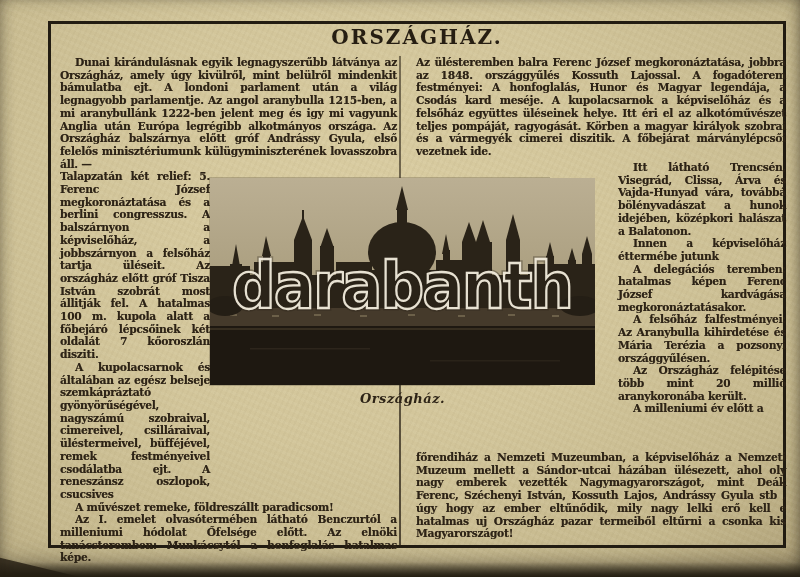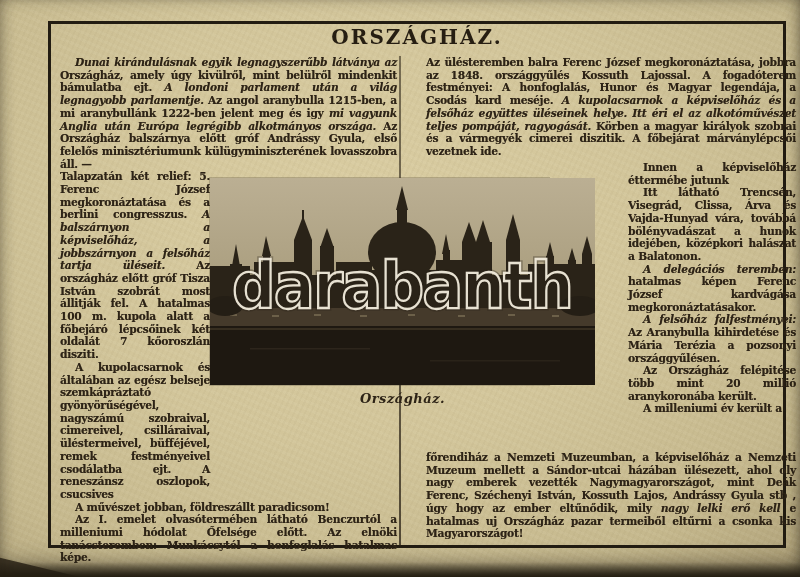--- a/index.html
+++ b/index.html
@@ -38,29 +38,29 @@
     position:absolute;left:48px;top:25px;width:738px;margin:0;z-index:3;
     text-align:center;font-size:20px;font-weight:bold;letter-spacing:2px;
     color:#261e12;
   }
   .col{
     position:absolute;top:56px;z-index:3;
     color:#2d2316;font-size:10.6px;line-height:12.7px;font-weight:bold;
     letter-spacing:-0.2px;
   }
   .col-left{left:60px;width:337px;}
-  .col-right{left:426px;width:370px;}
+  .col-right{left:416px;width:370px;}
   .region{display:block;}
   .col-left .r-top{min-height:108px;}
   .col-left .r-narrow{width:150px;min-height:277px;}
   .col-right .r-top{min-height:105px;}
   .col-right .r-narrow{width:168px;margin-left:auto;min-height:290px;}
   .para{margin:0;text-align:justify;text-shadow:.2px 0 0 rgba(45,35,22,.55);}
   .para.ind{text-indent:15px;}
-  .it{font-style:italic;}
+  .it{}
   .photo{
     position:absolute;left:210px;top:178px;width:339px;height:207px;z-index:5;
     box-shadow:0 0 0 1px rgba(60,50,35,.25);
   }
   .photo svg{display:block;}
   .caption{
     position:absolute;left:210px;top:391px;width:385px;z-index:5;
     text-align:center;font-size:13px;font-style:italic;font-weight:bold;
     color:#2d2316;letter-spacing:.5px;
   }
@@ -86,36 +86,36 @@
 
   <div class="col col-left">
     <div class="region r-top">
         <p class="para ind"><span class="it">Dunai kirándulásnak egyik legnagyszerűbb látványa az </span><span>Országház, amely úgy kivülről, mint belülről mindenkit bámulatba ejt. </span><span class="it">A londoni parlament után a világ legnagyobb parlamentje. </span><span>Az angol aranybulla 1215-ben, a mi aranybullánk 1222-ben jelent meg és igy </span><span class="it">mi vagyunk Anglia után Európa legrégibb alkotmányos országa. </span><span>Az Országház balszárnya előtt gróf Andrássy Gyula, első felelős minisztériumunk külügyminiszterének lovasszobra áll. —</span></p>
       </div>
     <div class="region r-narrow">
         <p class="para"><span>Talapzatán két relief: 5. Ferenc József megkoronáztatása és a berlini congresszus. </span><span class="it">A balszárnyon a képviselőház, a jobbszárnyon a felsőház tartja üléseit. </span><span>Az országház előtt gróf Tisza István szobrát most állitják fel. A hatalmas 100 m. kupola alatt a főbejáró lépcsőinek két oldalát 7 kőoroszlán disziti.</span></p>
         <p class="para ind"><span>A kupolacsarnok és általában az egész belseje szemkápráztató gyönyörűségével, nagyszámú szobraival, cimereivel, csilláraival, üléstermeivel, büfféjével, remek festményeivel csodálatba ejt. A reneszánsz oszlopok, csucsives</span></p>
       </div>
     <div class="region r-wide">
-        <p class="para ind"><span>A művészet jobban, földreszállt paradicsom!</span></p>
+        <p class="para ind"><span>A művészet remeke, földreszállt paradicsom!</span></p>
         <p class="para ind"><span>Az I. emelet olvasótermében látható Benczurtól a milleniumi hódolat Őfelsége előtt. Az elnöki tanácsteremben: Munkácsytól a honfoglalás hatalmas képe.</span></p>
       </div>
   </div>
 
   <div class="col col-right">
     <div class="region r-top">
         <p class="para"><span>Az ülésteremben balra Ferenc József megkoronáztatása, jobbra az 1848. országgyűlés Kossuth Lajossal. A fogadóterem festményei: A honfoglalás, Hunor és Magyar legendája, a Csodás kard meséje. </span><span class="it">A kupolacsarnok a képviselőház és a felsőház együttes üléseinek helye. Itt éri el az alkotóművészet teljes pompáját, ragyogását. </span><span>Körben a magyar királyok szobrai és a vármegyék cimerei diszitik. A főbejárat márványlépcsői vezetnek ide.</span></p>
       </div>
     <div class="region r-narrow">
+        <p class="para ind"><span>Itt látható Trencsén, Visegrád, Clissa, Árva és Vajda-Hunyad vára, továbbá bölényvadászat a hunok idejében, középkori halászat a Balatonon.</span></p>
         <p class="para ind"><span>Innen a képviselőház éttermébe jutunk</span></p>
-        <p class="para ind"><span>Itt látható Trencsén, Visegrád, Clissa, Árva és Vajda-Hunyad vára, továbbá bölényvadászat a hunok idejében, középkori halászat a Balatonon.</span></p>
         <p class="para ind"><span class="it">A delegációs teremben: </span><span>hatalmas képen Ferenc József kardvágása megkoronáztatásakor.</span></p>
         <p class="para ind"><span class="it">A felsőház falfestményei: </span><span>Az Aranybulla kihirdetése és Mária Terézia a pozsonyi országgyűlésen.</span></p>
         <p class="para ind"><span>Az Országház felépitése több mint 20 millió aranykoronába került.</span></p>
-        <p class="para ind"><span>A milleniumi év került a</span></p>
+        <p class="para ind"><span>A milleniumi év előtt a</span></p>
       </div>
     <div class="region r-wide">
         <p class="para"><span>főrendiház a Nemzeti Muzeumban, a képviselőház a Nemzeti Muzeum mellett a Sándor-utcai házában ülésezett, ahol oly nagy emberek vezették Nagymagyarországot, mint Deák Ferenc, Széchenyi István, Kossuth Lajos, Andrássy Gyula stb , úgy hogy az ember eltűnődik, mily </span><span class="it">nagy lelki erő kell</span><span> e hatalmas uj Országház pazar termeiből eltűrni a csonka kis Magyarországot!</span></p>
       </div>
   </div>
 
   <div class="photo">
     <svg width="385" height="207" viewBox="0 0 385 207" xmlns="http://www.w3.org/2000/svg">
       <defs>
         <linearGradient id="sky" x1="0" y1="0" x2="0" y2="1">

